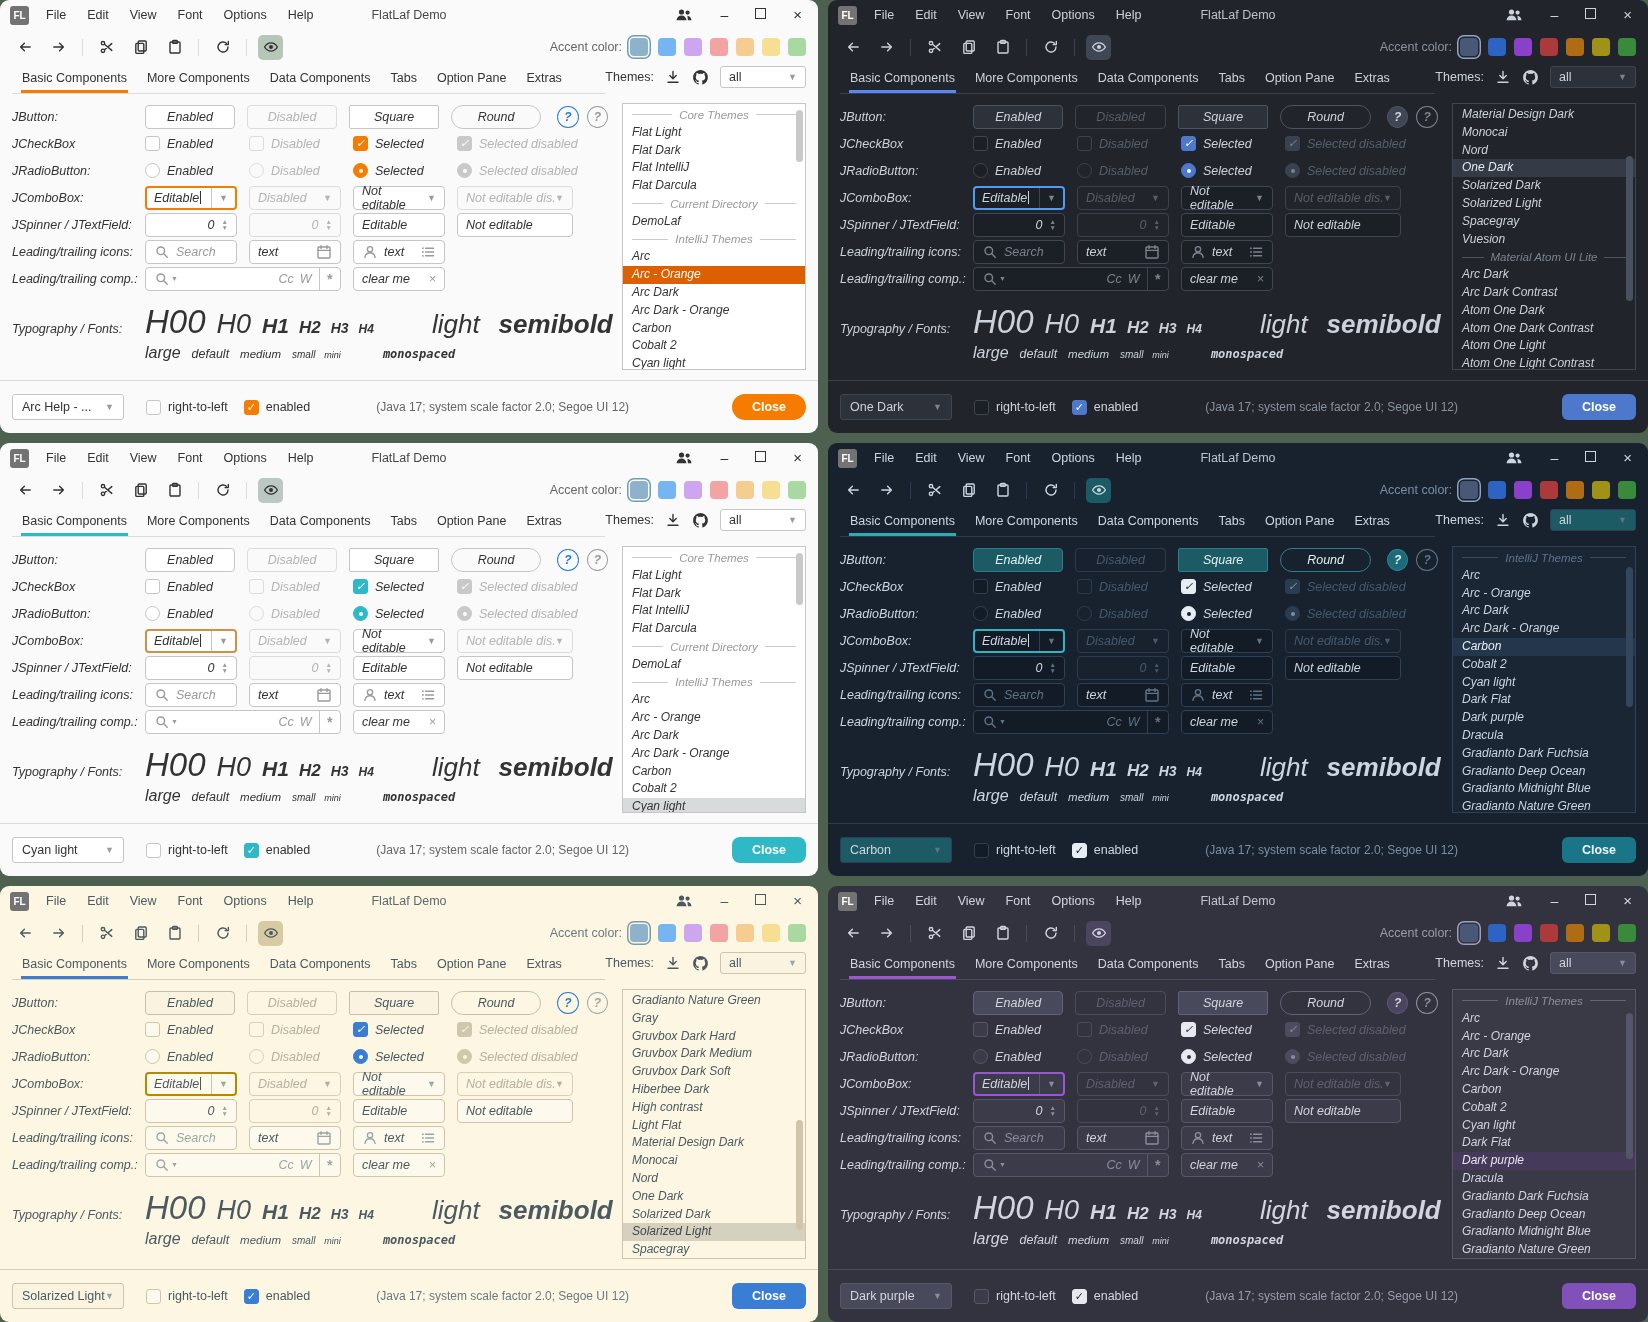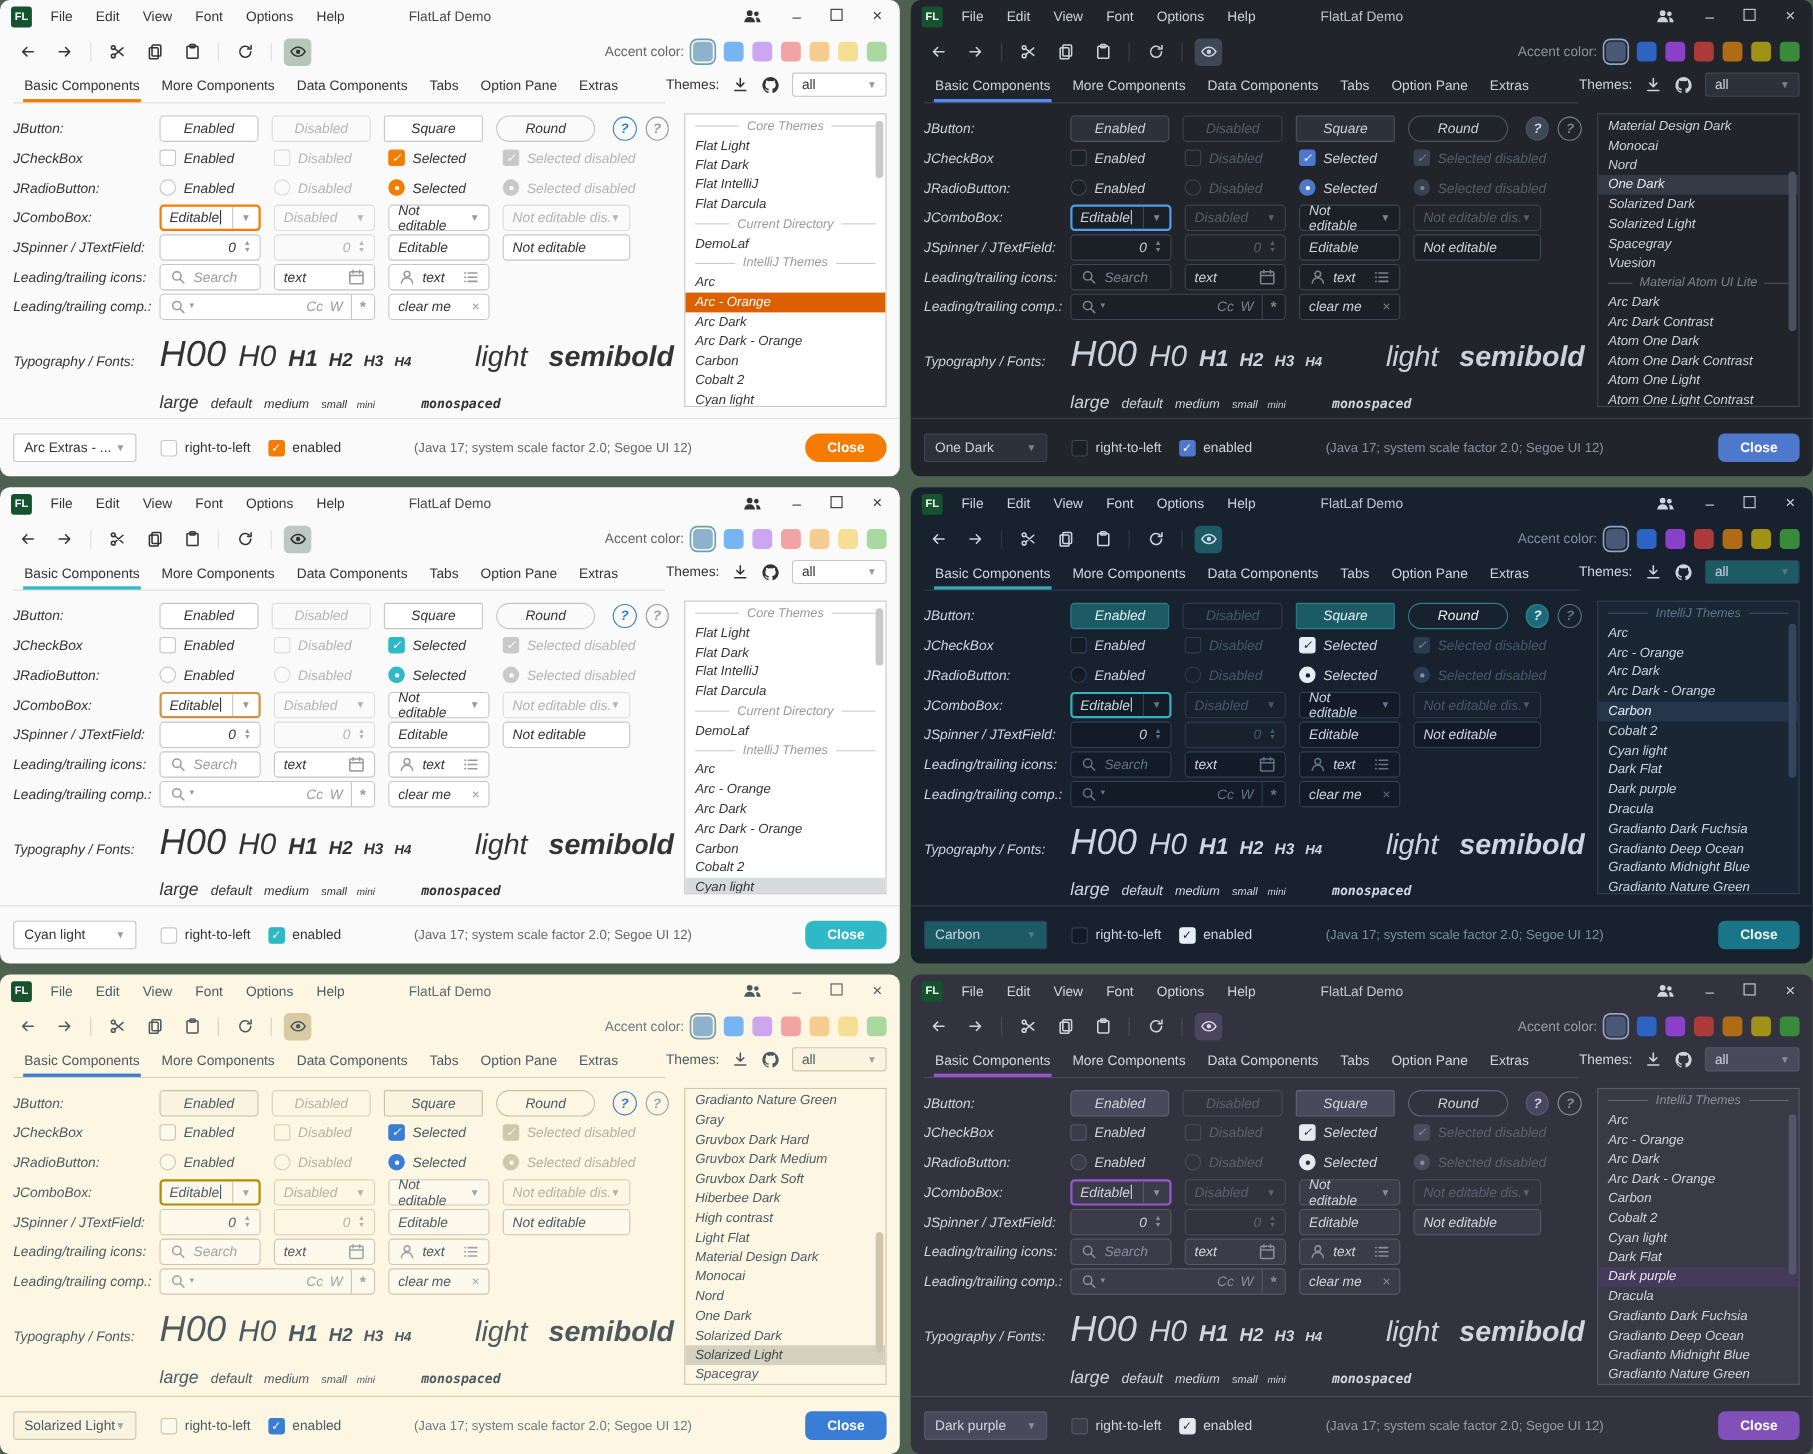--- a/index.html
+++ b/index.html
@@ -1,21 +1,21 @@
 <!DOCTYPE html>
 <html><head>
 <meta charset="utf-8">
 <style>
   html,body{margin:0;padding:0;background:#4e6150;}
   body{font-family:"Liberation Sans",sans-serif;width:1648px;height:1322px;overflow:hidden;}
   .grid{display:grid;grid-template-columns:818px 820px;grid-template-rows:433px 433px 436px;gap:10px;width:1648px;height:1322px;}
   .win{position:relative;background:var(--bg);color:var(--fg);border-radius:9px;display:flex;flex-direction:column;overflow:hidden;font-size:12.5px;}
   
   .titlebar{flex:0 0 30px;display:flex;align-items:center;padding:0 16px 0 10px;position:relative;}
-  .logo{width:19px;height:19px;border-radius:3px;background:#14532d;color:#fff;font-weight:700;font-size:10px;display:flex;align-items:center;justify-content:center;flex:0 0 auto;}
+  .logo{width:19px;height:19px;border-radius:3px;background:#737373;color:#fff;font-weight:700;font-size:10px;display:flex;align-items:center;justify-content:center;flex:0 0 auto;}
   .menus{display:flex;gap:21px;margin-left:17px;z-index:2;}
   .wtitle{position:absolute;left:0;right:0;text-align:center;opacity:.9;pointer-events:none;}
   .winbtns{margin-left:auto;display:flex;align-items:center;gap:27px;z-index:2;color:var(--fg);}
   .maxbox{width:9px;height:9px;border:1.3px solid currentColor;display:inline-block;}
   .xg{font-size:15px;line-height:10px;}
   .mng{font-size:14px;line-height:10px;}
   
   .toolbar{flex:0 0 34px;display:flex;align-items:center;padding:0 12px;gap:9px;}
   .tbtn{width:25px;height:25px;display:flex;align-items:center;justify-content:center;border-radius:5px;color:var(--fg);}
   .tbtn.toggled{background:var(--toggle);}
@@ -74,21 +74,21 @@
   .gap6{margin-left:6px;}
   .typo{display:flex;align-items:baseline;margin-top:11px;}
   .t00{font-size:33px;font-weight:300;}
   .t0{font-size:27px;font-weight:300;margin-left:11px;}
   .t1{font-size:21px;font-weight:700;margin-left:11px;}
   .t2{font-size:17px;font-weight:700;margin-left:10px;}
   .t3{font-size:14px;font-weight:700;margin-left:10px;}
   .t4{font-size:12px;font-weight:700;margin-left:10px;}
   .tl{font-size:26px;font-weight:300;margin-left:58px;}
   .ts{font-size:26px;font-weight:600;margin-left:19px;}
-  .sizes{display:flex;align-items:baseline;padding-left:133px;margin-top:17px;}
+  .sizes{display:flex;align-items:baseline;padding-left:133px;margin-top:3px;}
   .sz0{font-size:16px;}
   .sz1{font-size:12.5px;margin-left:11px;}
   .sz2{font-size:11.5px;margin-left:11px;}
   .sz3{font-size:10px;margin-left:11px;}
   .sz4{font-size:9px;margin-left:9px;}
   .szm{font-size:12px;font-weight:700;margin-left:42px;font-family:"DejaVu Sans Mono","Liberation Mono",monospace;}
   
   .themelist{position:absolute;top:9px;right:12px;width:184px;bottom:10px;border:1px solid var(--inputborder);background:var(--listbg);overflow:hidden;font-size:12px;padding-top:2px;box-sizing:border-box;}
   .titem{height:17.8px;line-height:17.8px;padding:0 9px;white-space:nowrap;overflow:hidden;}
   .titem.sel{background:var(--selbg);color:var(--selfg);}
@@ -427,21 +427,21 @@
           <div class="titem">Arc Dark</div>
           <div class="titem">Arc Dark - Orange</div>
           <div class="titem">Carbon</div>
           <div class="titem">Cobalt 2</div>
           <div class="titem">Cyan light</div>
           <span class="thumb" style="top:6px;height:52px"></span>
         </div>
       </div>
       <footer class="statusbar">
         <div class="scombo">
-          <span>Arc Extras - ...</span>
+          <span>Arc Help - ...</span>
           <span class="arrow">▼</span>
         </div>
         <div class="sbchk">
           <span class="box"></span>
           <span>right-to-left</span>
         </div>
         <div class="sbchk" style="margin-left:16px">
           <span class="box on">✓</span>
           <span>enabled</span>
         </div>

